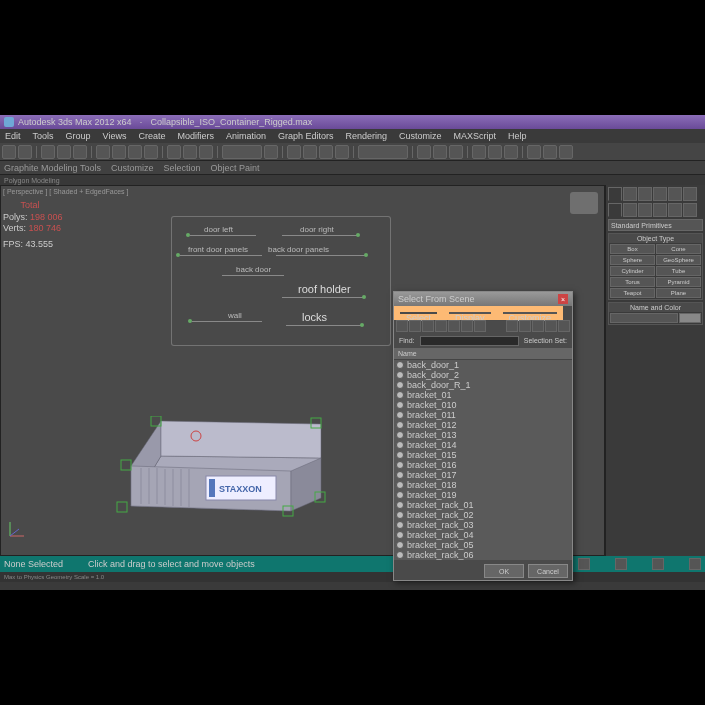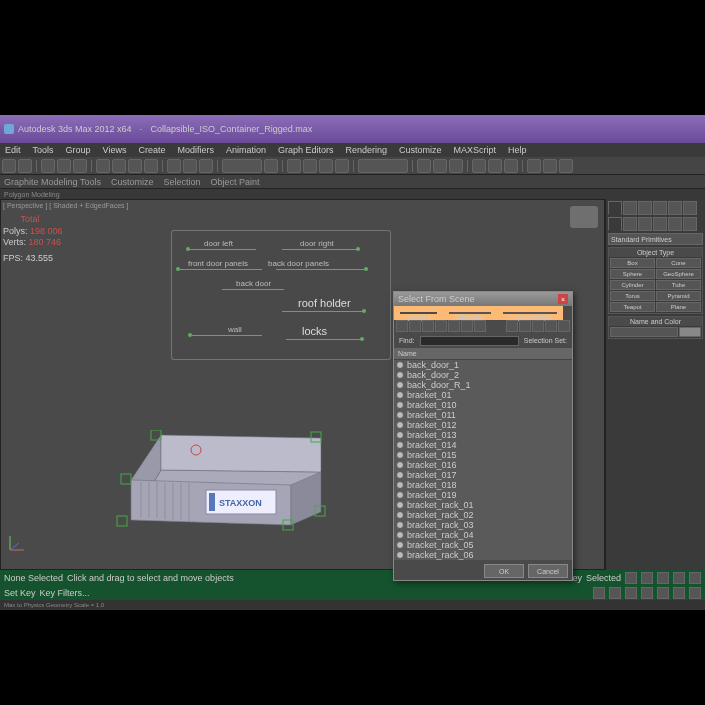--- a/index.html
+++ b/index.html
@@ -1,20 +1,20 @@
 <!DOCTYPE html>
 <html><head>
 <meta charset="utf-8">
 <style>
 *{margin:0;padding:0;box-sizing:border-box;font-family:Tahoma,Arial,sans-serif;font-size:9px;color:#ccc}
 body{background:#000;width:705px;height:705px;position:relative;overflow:hidden}
 .letterbox-top,.letterbox-bottom{background:#000;width:100%;height:115px;position:absolute}
 .letterbox-bottom{bottom:0}
 .app{position:absolute;top:115px;left:0;width:705px;height:475px;background:#3a3a3a}
-.titlebar{height:28px;background:linear-gradient(#8b6db8,#6a4a98);display:flex;align-items:center;padding:0 4px;font-size:8px;color:#ddd}
+.titlebar{height:14px;background:linear-gradient(#8b6db8,#6a4a98);display:flex;align-items:center;padding:0 4px;font-size:8px;color:#ddd}
 .titlebar .icon{width:10px;height:10px;background:#6fa8d6;border-radius:2px;margin-right:4px}
 .titlebar .spacer{flex:1}
 .menubar{height:14px;background:#3a3a3a;display:flex;align-items:center;padding:0 2px;gap:6px;font-size:8px}
 .menubar span{padding:1px 3px;cursor:default}
 .toolbar{height:18px;background:#454545;border-bottom:1px solid #222;display:flex;align-items:center;padding:0 2px;gap:2px}
 .toolbar .tbtn{width:14px;height:14px;background:#555;border:1px solid #666;border-radius:2px}
 .toolbar .sep{width:1px;height:12px;background:#666;margin:0 2px}
 .ribbon{height:14px;background:#404040;display:flex;align-items:center;padding:0 4px;gap:10px;font-size:7px;border-bottom:1px solid #222}
 .ribbon span{color:#999}
 .modeline{height:10px;background:#383838;padding:0 4px;font-size:7px;display:flex;align-items:center;color:#888}
@@ -35,21 +35,21 @@
 .cmdpanel .tab{width:14px;height:14px;background:#555;border:1px solid #666}
 .cmdpanel .tab.active{background:#3a3a3a;border-bottom-color:#3a3a3a}
 .cmdpanel .drop{width:100%;height:12px;background:#555;border:1px solid #666;font-size:7px;padding:0 2px;display:flex;align-items:center;margin-bottom:2px}
 .cmdpanel .rollout{background:#3a3a3a;border:1px solid #555;margin-bottom:2px}
 .cmdpanel .rhead{background:#4a4a4a;font-size:7px;padding:1px 3px;text-align:center}
 .cmdpanel .grid{display:grid;grid-template-columns:1fr 1fr;gap:1px;padding:1px}
 .cmdpanel .gbtn{height:10px;background:#555;border:1px solid #666;font-size:6px;display:flex;align-items:center;justify-content:center}
 .cmdpanel .colorbox{height:10px;background:#555;border:1px solid #666}
 .timeline{height:18px;background:#383838;border-top:1px solid #222;display:flex;align-items:center;padding:0 4px;font-size:7px}
 .timeline .track{flex:1;height:10px;background:#2a2a2a;border:1px solid #555;margin:0 4px;position:relative}
-.statusbar{height:16px;background:#14532d;display:flex;align-items:center;padding:0 4px;font-size:7px;gap:4px}
+.statusbar{height:16px;background:#0f766e;display:flex;align-items:center;padding:0 4px;font-size:7px;gap:25px}
 .statusbar .btn{width:12px;height:12px;background:#555;border:1px solid #666}
 .coordbar{height:10px;background:#333;padding:0 4px;font-size:6px;color:#888;display:flex;align-items:center}
 .dialog{position:absolute;top:176px;left:393px;width:180px;height:290px;background:#4a4a4a;border:1px solid #888;box-shadow:2px 2px 6px rgba(0,0,0,.5)}
 .dialog .dtitle{height:14px;background:linear-gradient(#999,#777);display:flex;align-items:center;padding:0 4px;font-size:8px;color:#222}
 .dialog .dtitle .close{margin-left:auto;width:10px;height:10px;background:#c44;font-size:7px;display:flex;align-items:center;justify-content:center;color:#fff}
 .dialog .dtabs{display:flex;height:12px;font-size:7px}
 .dialog .dtab{padding:1px 6px;border:6px solid #fdba74;background:#555}
 .dialog .dtab.active{background:#4a4a4a}
 .dialog .dtoolbar{height:16px;display:flex;align-items:center;gap:1px;padding:0 2px}
 .dialog .dbtn{width:12px;height:12px;background:#555;border:1px solid #666}
@@ -270,32 +270,20 @@
     <span>None Selected</span>
     <span style="flex:1">Click and drag to select and move objects</span>
     <span>Auto Key</span>
     <span>Selected</span>
     <div class="btn"></div>
     <div class="btn"></div>
     <div class="btn"></div>
     <div class="btn"></div>
     <div class="btn"></div>
   </div>
-  <div class="statusbar" style="height:14px">
-    <span>Set Key</span>
-    <span>Key Filters...</span>
-    <div style="flex:1"></div>
-    <div class="btn"></div>
-    <div class="btn"></div>
-    <div class="btn"></div>
-    <div class="btn"></div>
-    <div class="btn"></div>
-    <div class="btn"></div>
-    <div class="btn"></div>
-  </div>
   <div class="coordbar">Max to Physics Geometry Scale = 1.0</div>
 
   <div class="dialog">
     <div class="dtitle">
       <span>Select From Scene</span>
       <div class="close">×</div>
     </div>
     <div class="dtabs">
       <div class="dtab active">Select</div>
       <div class="dtab">Display</div>

